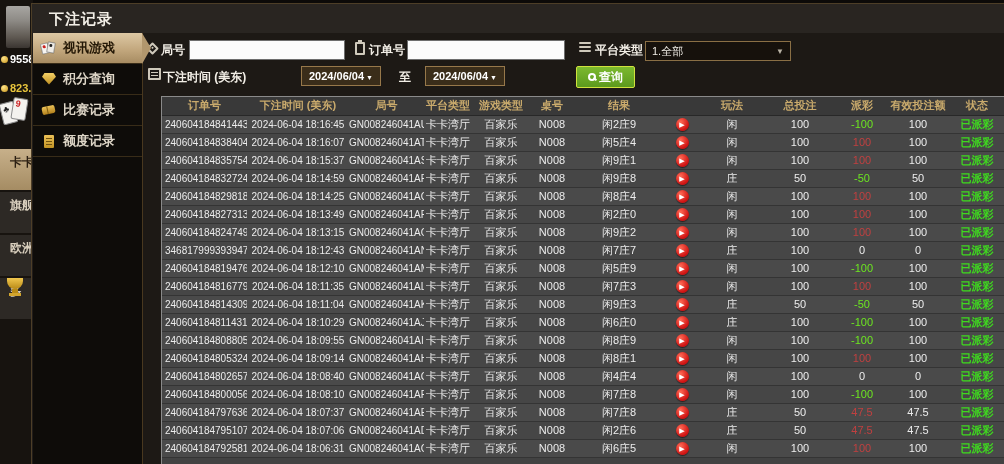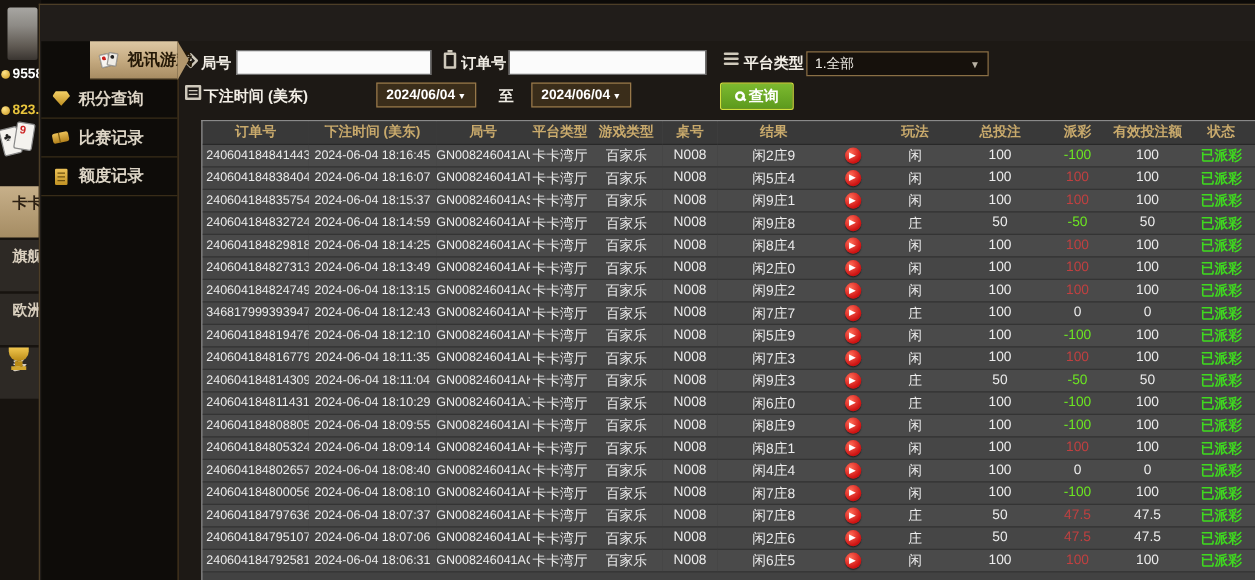--- a/index.html
+++ b/index.html
@@ -35,21 +35,21 @@
            background:#211d1a; border-top:1px solid #4d3e27; border-left:1px solid #4d3e27; }
   .modal-title { height:29px; line-height:29px; padding-left:17px; font-size:15px; font-weight:bold;
                  color:#f3efe7; background:#292521; letter-spacing:1px; }
 
   
   .sidebar { position:absolute; left:1px; top:29px; width:110px; bottom:0; background:#0e0c09;
              border-right:1px solid #49381f; z-index:3; }
   .side-item { position:relative; height:31px; display:flex; align-items:center; gap:6px; padding-left:8px;
                border-bottom:1px solid #382c18; color:#ddd5c6; font-size:13px; font-weight:bold;
                white-space:nowrap; cursor:pointer; }
-  .side-item.active { background:linear-gradient(180deg,#ddc8a4 0%,#c3a87e 55%,#a78c62 100%); color:#241806;margin-left:39px; }
+  .side-item.active { background:linear-gradient(180deg,#ddc8a4 0%,#c3a87e 55%,#a78c62 100%); color:#241806; }
   .side-item.active::after { content:''; position:absolute; right:-9px; top:0;
                border-left:9px solid #b2976d; border-top:15px solid transparent; border-bottom:16px solid transparent; }
   .sicon { position:relative; display:inline-block; width:16px; height:15px; flex:0 0 16px; }
   .card { position:absolute; width:8px; height:11px; border-radius:1px; border:1px solid rgba(0,0,0,.35); }
   .cA { left:0; top:2px; background:#f7f5f1; transform:rotate(-14deg); }
   .cA::after { content:''; position:absolute; left:1px; top:1px; width:3px; height:3px; background:#c9201d; border-radius:50% 50% 0 50%; }
   .cB { left:6px; top:1px; background:#efece6; transform:rotate(10deg); }
   .cB::after { content:''; position:absolute; left:1px; top:1px; width:3px; height:3px; background:#222; border-radius:50%; }
   .ticket { position:absolute; left:1px; top:3px; width:13px; height:8px; background:linear-gradient(180deg,#ecc258,#b3811c);
             transform:rotate(-12deg); border-radius:2px; }
@@ -135,20 +135,21 @@
         <div class="bg-band">旗舰</div>
         <div class="bg-band">欧洲</div>
         <div class="bg-band">多</div>
       </div>
     <div class="trophy">
         <div class="cup"></div>
       </div>
   </div>
 
   <div class="modal">
+    <div class="modal-title">下注记录</div>
 
     <div class="sidebar">
       <div class="side-item active">
         <span class="sicon">
             <i class="card cA"></i>
             <i class="card cB"></i>
           </span>
         <span>视讯游戏</span>
       </div>
       <div class="side-item">

